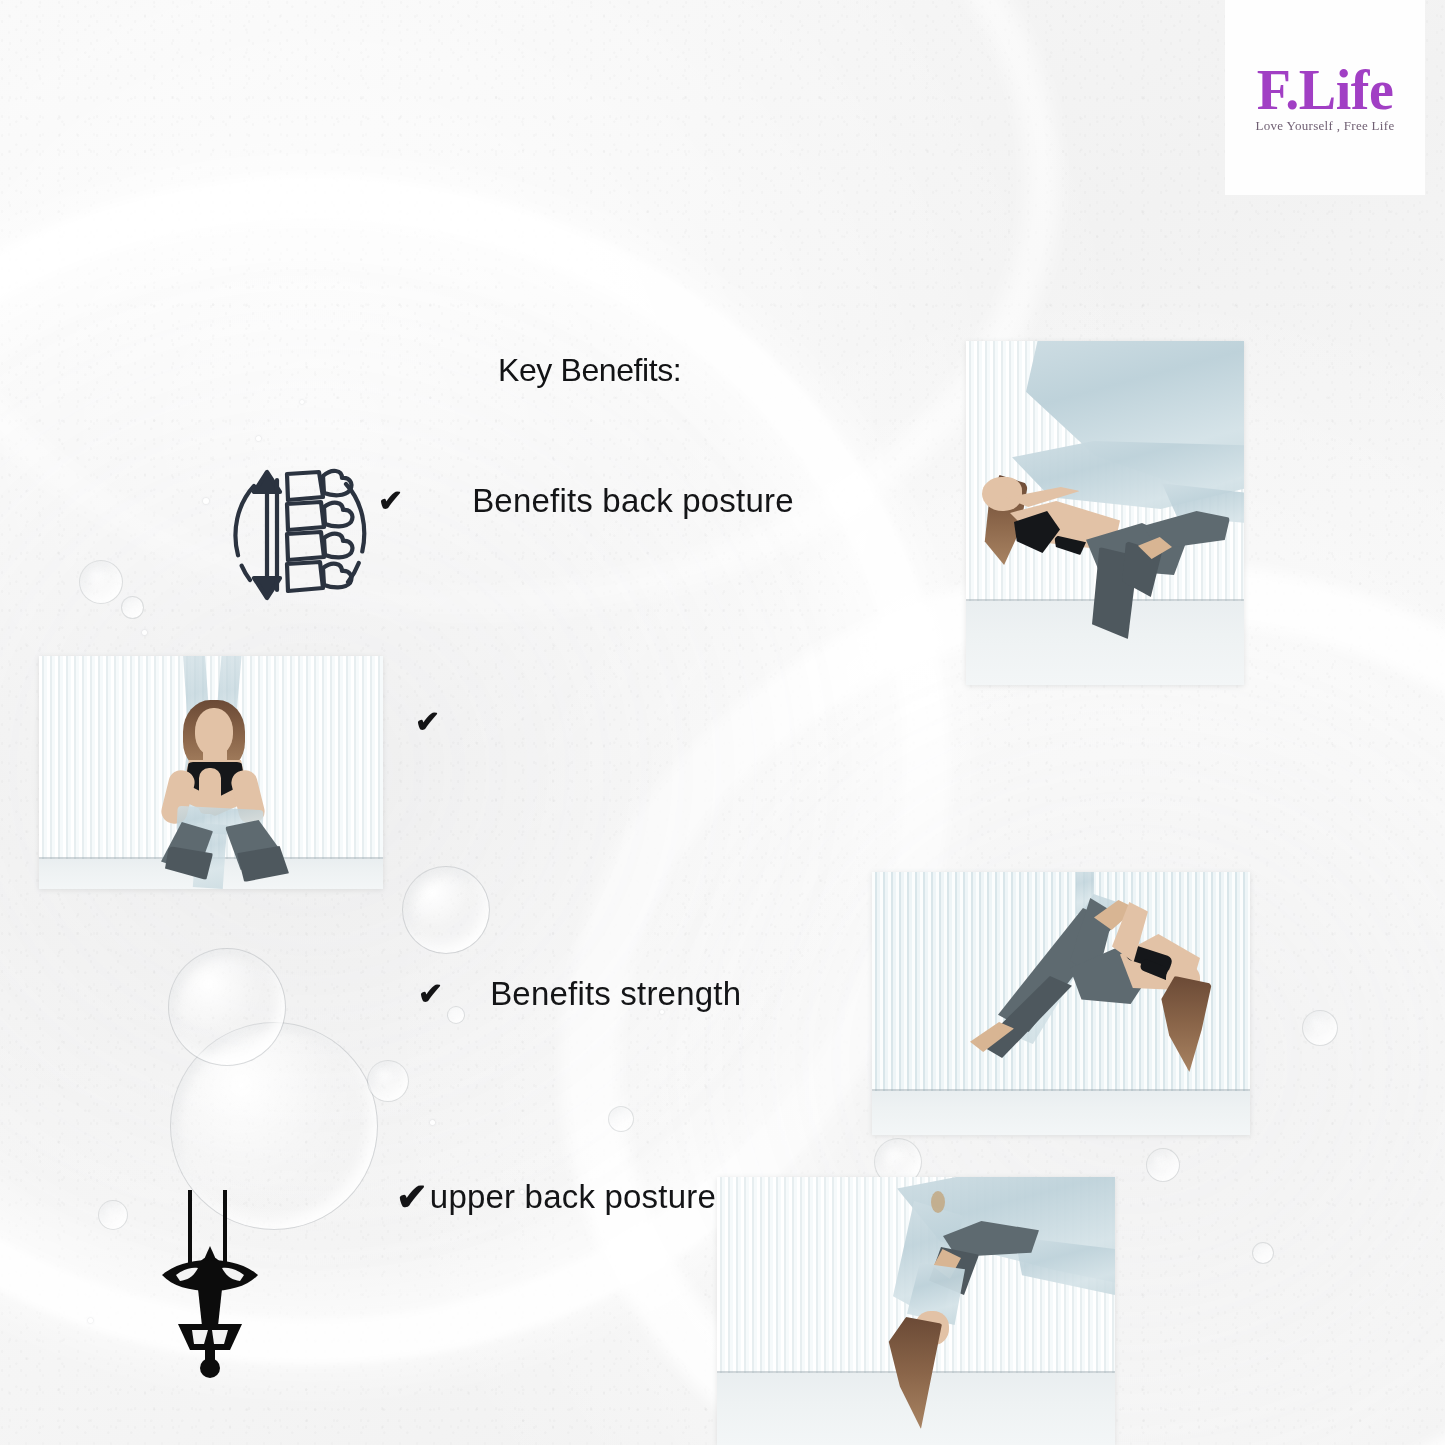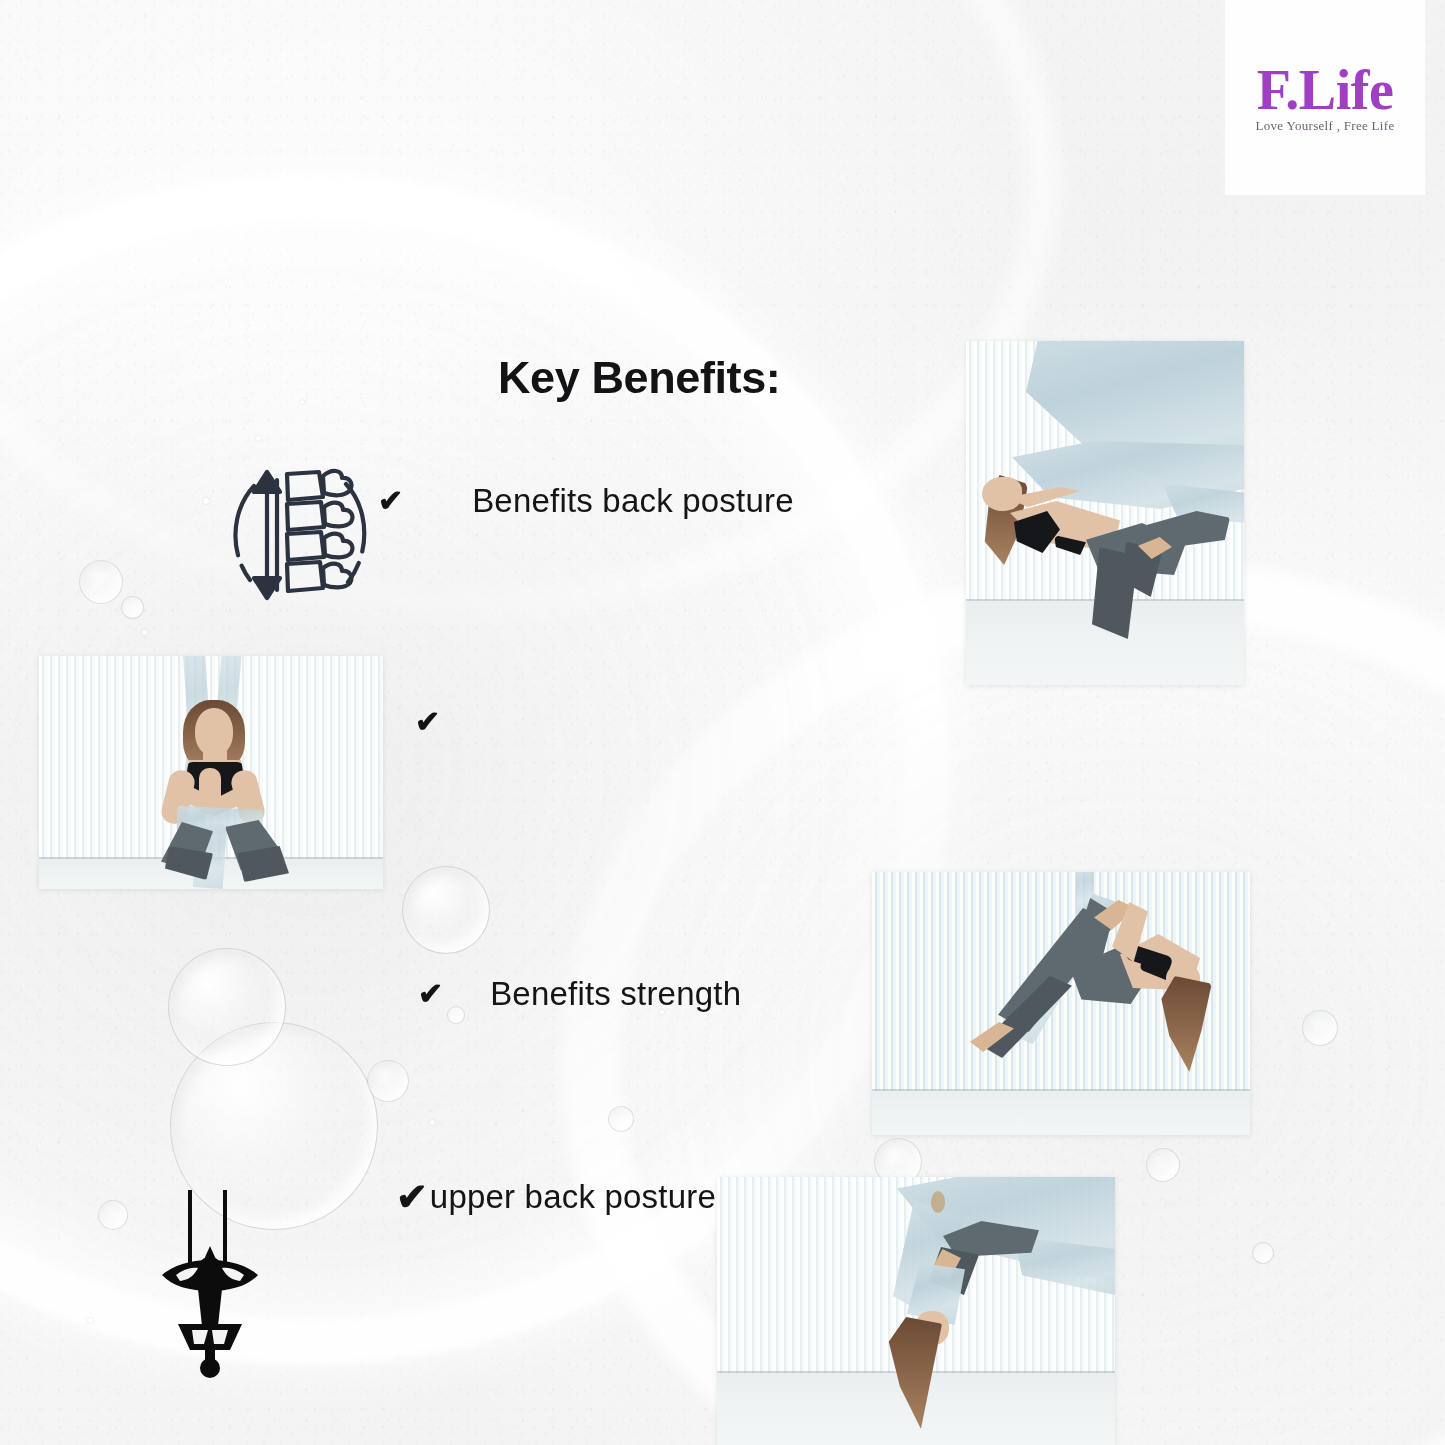--- a/index.html
+++ b/index.html
@@ -98,21 +98,21 @@
 
   
   #title{
     position:absolute; left:108px; top:122px;
     font-size:50px; font-weight:700; letter-spacing:1.2px;
     color:#111214; z-index:30;
     font-family:"Liberation Sans", sans-serif;
   }
   #subtitle{
     position:absolute; left:498px; top:352px;
-    font-size:45px; font-weight:700; letter-spacing:-0.4px;
+    font-size:32px; font-weight:400; letter-spacing:-0.4px;
     color:#121315; z-index:30;
   }
 
   
   .benefit{
     position:absolute; display:flex; align-items:center; z-index:30;
   }
   .check{
     font-size:30px; line-height:1; color:#141416; font-weight:700;
     display:inline-block;

